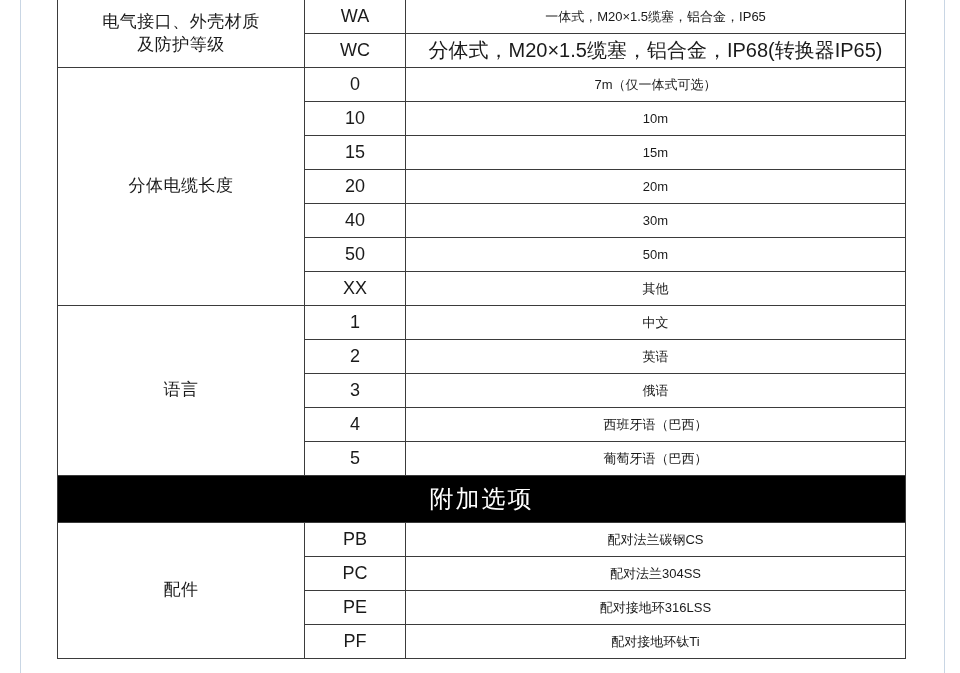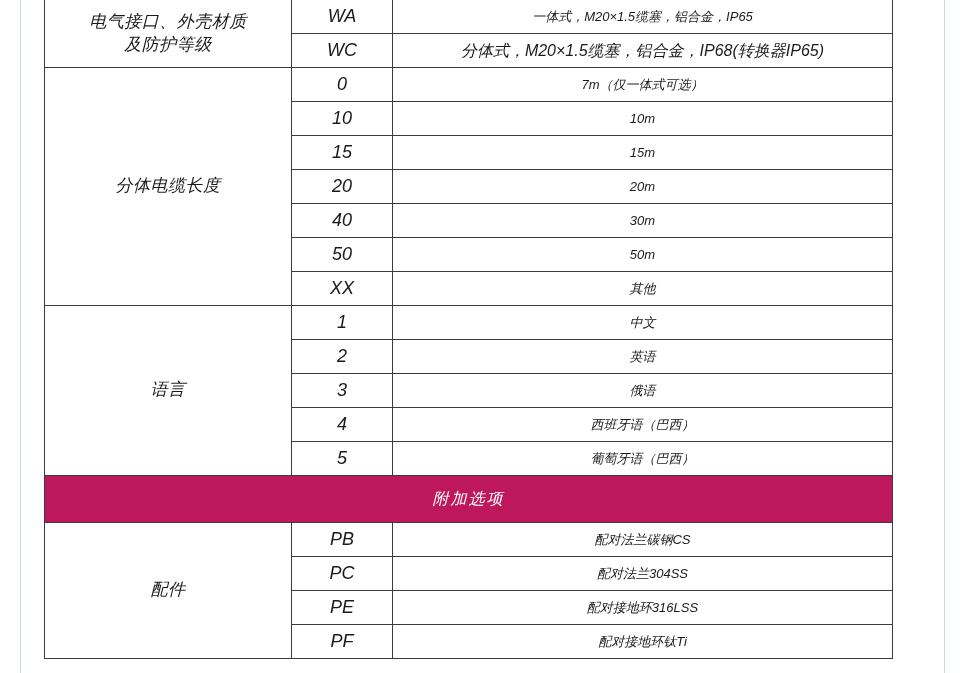--- a/index.html
+++ b/index.html
@@ -29,26 +29,25 @@
     background: #c9d6e4;
   }
   .edge-rule-right {
     position: absolute;
     left: 944px; top: 0;
     width: 1px; height: 673px;
     background: #c9d6e4;
   }
   .spec-table {
     position: absolute;
-    left: 44px;
+    left: 57px;
     top: -1px;
     width: 848px;
     border-collapse: collapse;
     table-layout: fixed;
-    font-style: italic;
   }
   .spec-table td {
     border: 1px solid #3b3b3b;
     font-size: 17px;
     color: #1a1a1a;
     text-align: center;
     vertical-align: middle;
     padding: 0;
     height: 33px;
     line-height: 1.35;
@@ -57,26 +56,26 @@
   .col-code { width: 101px; }
   .col-desc { width: 500px; }
 
   td.cat {
     font-size: 17px;
     letter-spacing: 0.5px;
   }
   td.cat .cat-line { display: block; }
   td.code { font-size: 18px; margin-left: 43px; }
   td.desc { font-size: 13px; }
-  td.desc.small { font-size: 16px; }
+  td.desc.small { font-size: 20px; }
 
   tr.section-row td {
-    background: #be185d;
+    background: #000000;
     color: #ffffff;
-    font-size: 16px;
+    font-size: 24px;
     height: 46px;
     letter-spacing: 2px;
     border-color: #3b3b3b;
   }
 </style>
 </head>
 <body>
 
 <div class="page">
 

